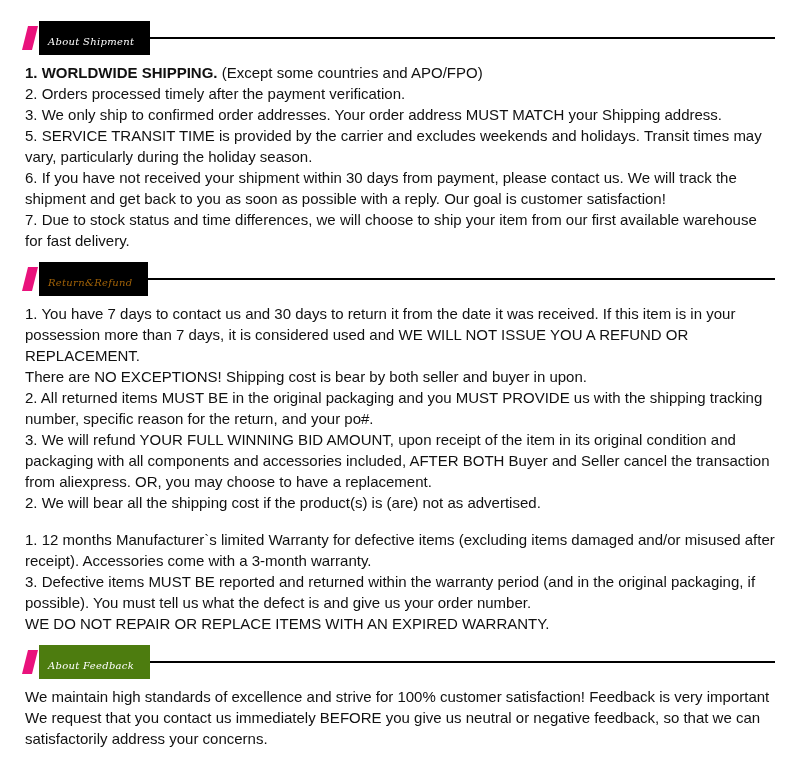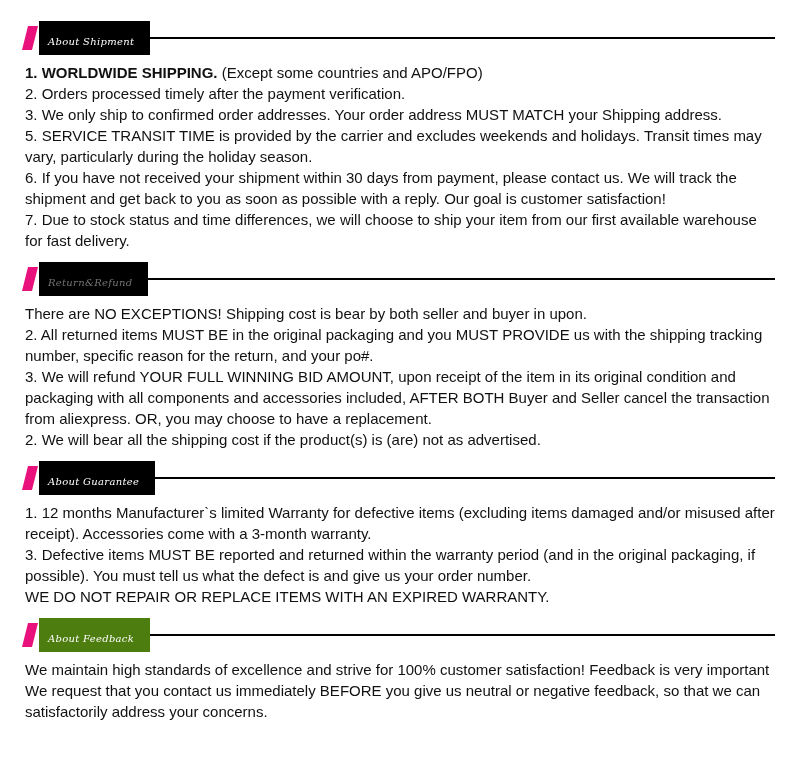--- a/index.html
+++ b/index.html
@@ -79,37 +79,33 @@
       <p class="line"><span>3. We only ship to confirmed order addresses. Your order address MUST MATCH your Shipping address.</span></p>
       <p class="line"><span>5. SERVICE TRANSIT TIME is provided by the carrier and excludes weekends and holidays. Transit times may vary, particularly during the holiday season.</span></p>
       <p class="line"><span>6. If you have not received your shipment within 30 days from payment, please contact us. We will track the shipment and get back to you as soon as possible with a reply. Our goal is customer satisfaction!</span></p>
       <p class="line"><span>7. Due to stock status and time differences, we will choose to ship your item from our first available warehouse for fast delivery.</span></p>
     </div>
   </section>
 
   <section class="section">
     <div class="header">
       <span class="accent" style="background: rgb(233, 18, 124);"></span>
-      <span class="title-box" style="background: rgb(0, 0, 0); color: #737373;">Return&amp;Refund</span>
+      <span class="title-box" style="background: rgb(0, 0, 0); color: #a16207;">Return&amp;Refund</span>
       <span class="rule" style="background: rgb(0, 0, 0);"></span>
     </div>
     <div class="body">
+      <p class="line"><span>1. You have 7 days to contact us and 30 days to return it from the date it was received. If this item is in your possession more than 7 days, it is considered used and WE WILL NOT ISSUE YOU A REFUND OR REPLACEMENT.</span></p>
       <p class="line"><span>There are NO EXCEPTIONS! Shipping cost is bear by both seller and buyer in upon.</span></p>
       <p class="line"><span>2. All returned items MUST BE in the original packaging and you MUST PROVIDE us with the shipping tracking number, specific reason for the return, and your po#.</span></p>
       <p class="line"><span>3. We will refund YOUR FULL WINNING BID AMOUNT, upon receipt of the item in its original condition and packaging with all components and accessories included, AFTER BOTH Buyer and Seller cancel the transaction from aliexpress. OR, you may choose to have a replacement.</span></p>
       <p class="line"><span>2.  We will bear all the shipping cost if the product(s) is (are) not as advertised.</span></p>
     </div>
   </section>
 
   <section class="section">
-    <div class="header">
-      <span class="accent" style="background: rgb(233, 18, 124);"></span>
-      <span class="title-box" style="background: rgb(0, 0, 0); color: rgb(255, 255, 255);">About Guarantee</span>
-      <span class="rule" style="background: rgb(0, 0, 0);"></span>
-    </div>
     <div class="body">
       <p class="line"><span>1. 12 months Manufacturer`s limited Warranty for defective items (excluding items damaged and/or misused after receipt). Accessories come with a 3-month warranty.</span></p>
       <p class="line"><span>3. Defective items MUST BE reported and returned within the warranty period (and in the original packaging, if possible). You must tell us what the defect is and give us your order number.</span></p>
       <p class="line"><span>WE DO NOT REPAIR OR REPLACE ITEMS WITH AN EXPIRED WARRANTY.</span></p>
     </div>
   </section>
 
   <section class="section">
     <div class="header">
       <span class="accent" style="background: rgb(233, 18, 124);"></span>

